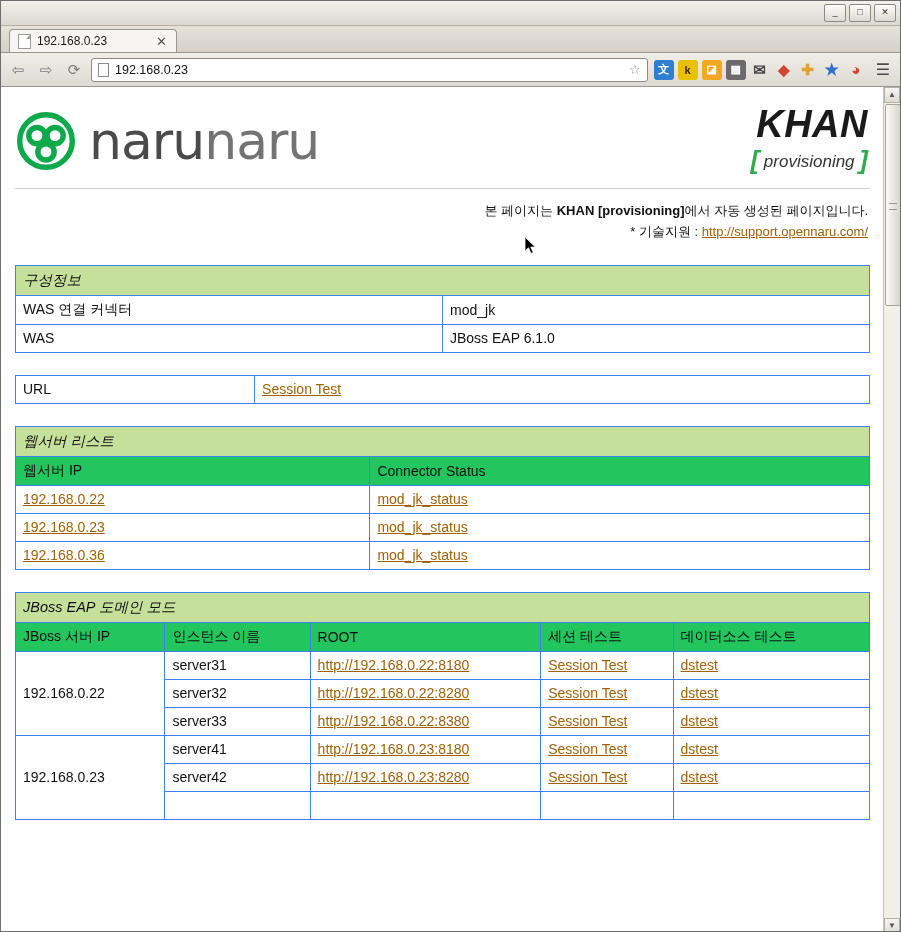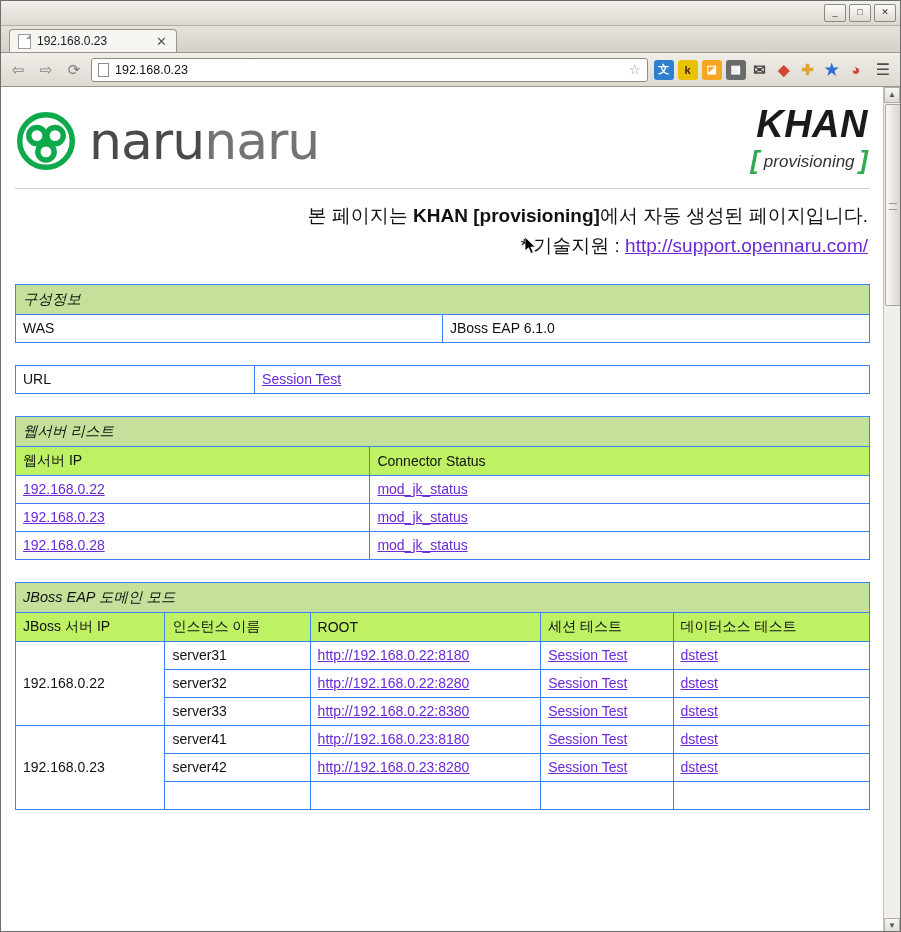--- a/index.html
+++ b/index.html
@@ -233,21 +233,21 @@
     font-size: 17px;
     color: #333;
     margin-top: 2px;
   }
   .khan .bracket { color: #2faa4c; font-size: 26px; font-weight: bold; vertical-align: -2px;}
 
   .rule { border: none; border-top: 1px solid #cfcfcf; margin: 2px 0 12px 0; }
 
   .notice {
     text-align: right;
-    font-size: 19px;
+    font-size: 13px;
     color: #111;
     line-height: 1.6;
     padding-right: 2px;
   }
   .notice b { font-weight: bold; }
   .notice a { color: #0a0ad0; }
 
   
   table.grid {
     width: 100%;
@@ -265,24 +265,24 @@
     vertical-align: middle;
     height: 17px;
   }
   .sec-head td {
     background: #c4e09a;
     font-weight: bold;
     font-style: italic;
     font-size: 14.5px;
   }
   .col-head td {
-    background: #bef264;
+    background: #22c55e;
     font-weight: bold;
   }
-  a.lnk { color: #6d28d9; text-decoration: underline; }
+  a.lnk { color: #a16207; text-decoration: underline; }
 
   .cursor {
     position: absolute;
     left: 524px;
     top: 150px;
     width: 12px;
     height: 18px;
     pointer-events: none;
   }
 </style>
@@ -361,20 +361,24 @@
       <table class="grid">
         <colgroup>
             <col style="width:50%">
             <col style="width:50%">
           </colgroup>
         <tbody>
           <tr class="sec-head">
             <td colspan="2">구성정보</td>
           </tr>
           <tr>
+            <td>WAS 연결 커넥터</td>
+            <td>mod_jk</td>
+          </tr>
+          <tr>
             <td>WAS</td>
             <td>JBoss EAP 6.1.0</td>
           </tr>
         </tbody>
       </table>
 
       <table class="grid">
         <colgroup>
             <col style="width:28%">
             <col style="width:72%">
@@ -402,21 +406,21 @@
           </tr>
           <tr>
             <td><a class="lnk" href="#">192.168.0.22</a></td>
             <td><a class="lnk" href="#">mod_jk_status</a></td>
           </tr>
           <tr>
             <td><a class="lnk" href="#">192.168.0.23</a></td>
             <td><a class="lnk" href="#">mod_jk_status</a></td>
           </tr>
           <tr>
-            <td><a class="lnk" href="#">192.168.0.28</a></td>
+            <td><a class="lnk" href="#">192.168.0.36</a></td>
             <td><a class="lnk" href="#">mod_jk_status</a></td>
           </tr>
         </tbody>
       </table>
 
       <table class="grid">
         <colgroup>
           <col style="width:17.5%">
             <col style="width:17%">
             <col style="width:27%">

